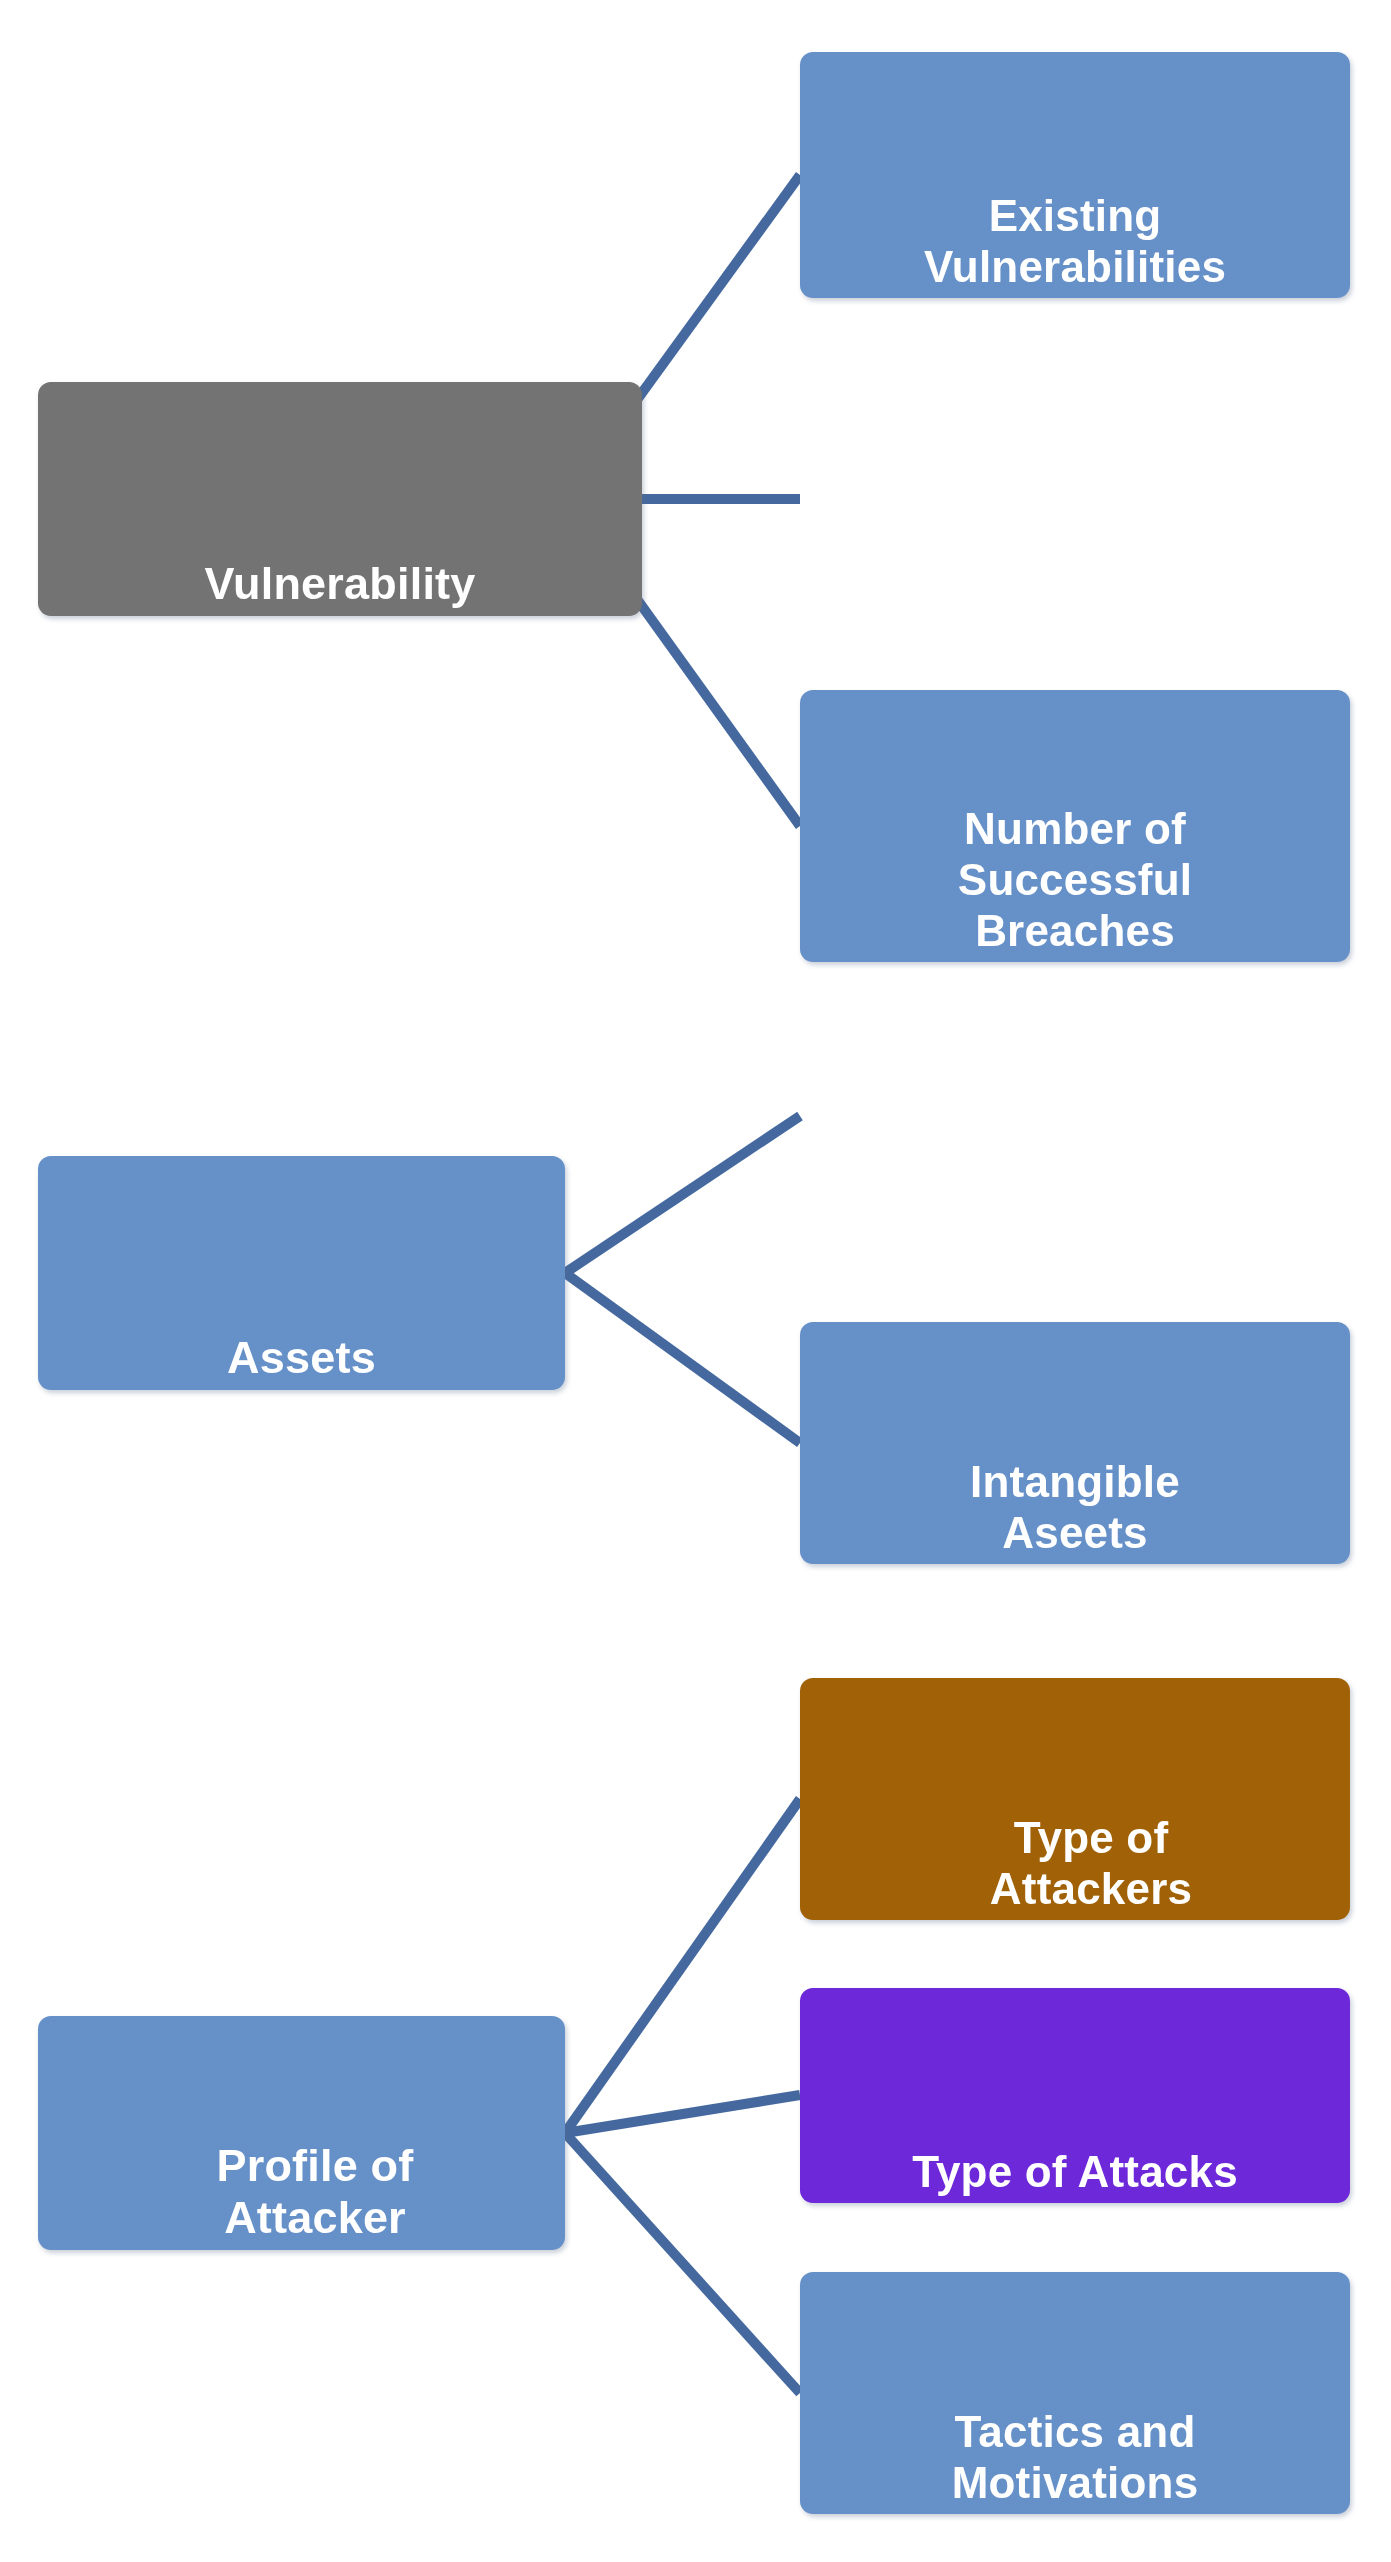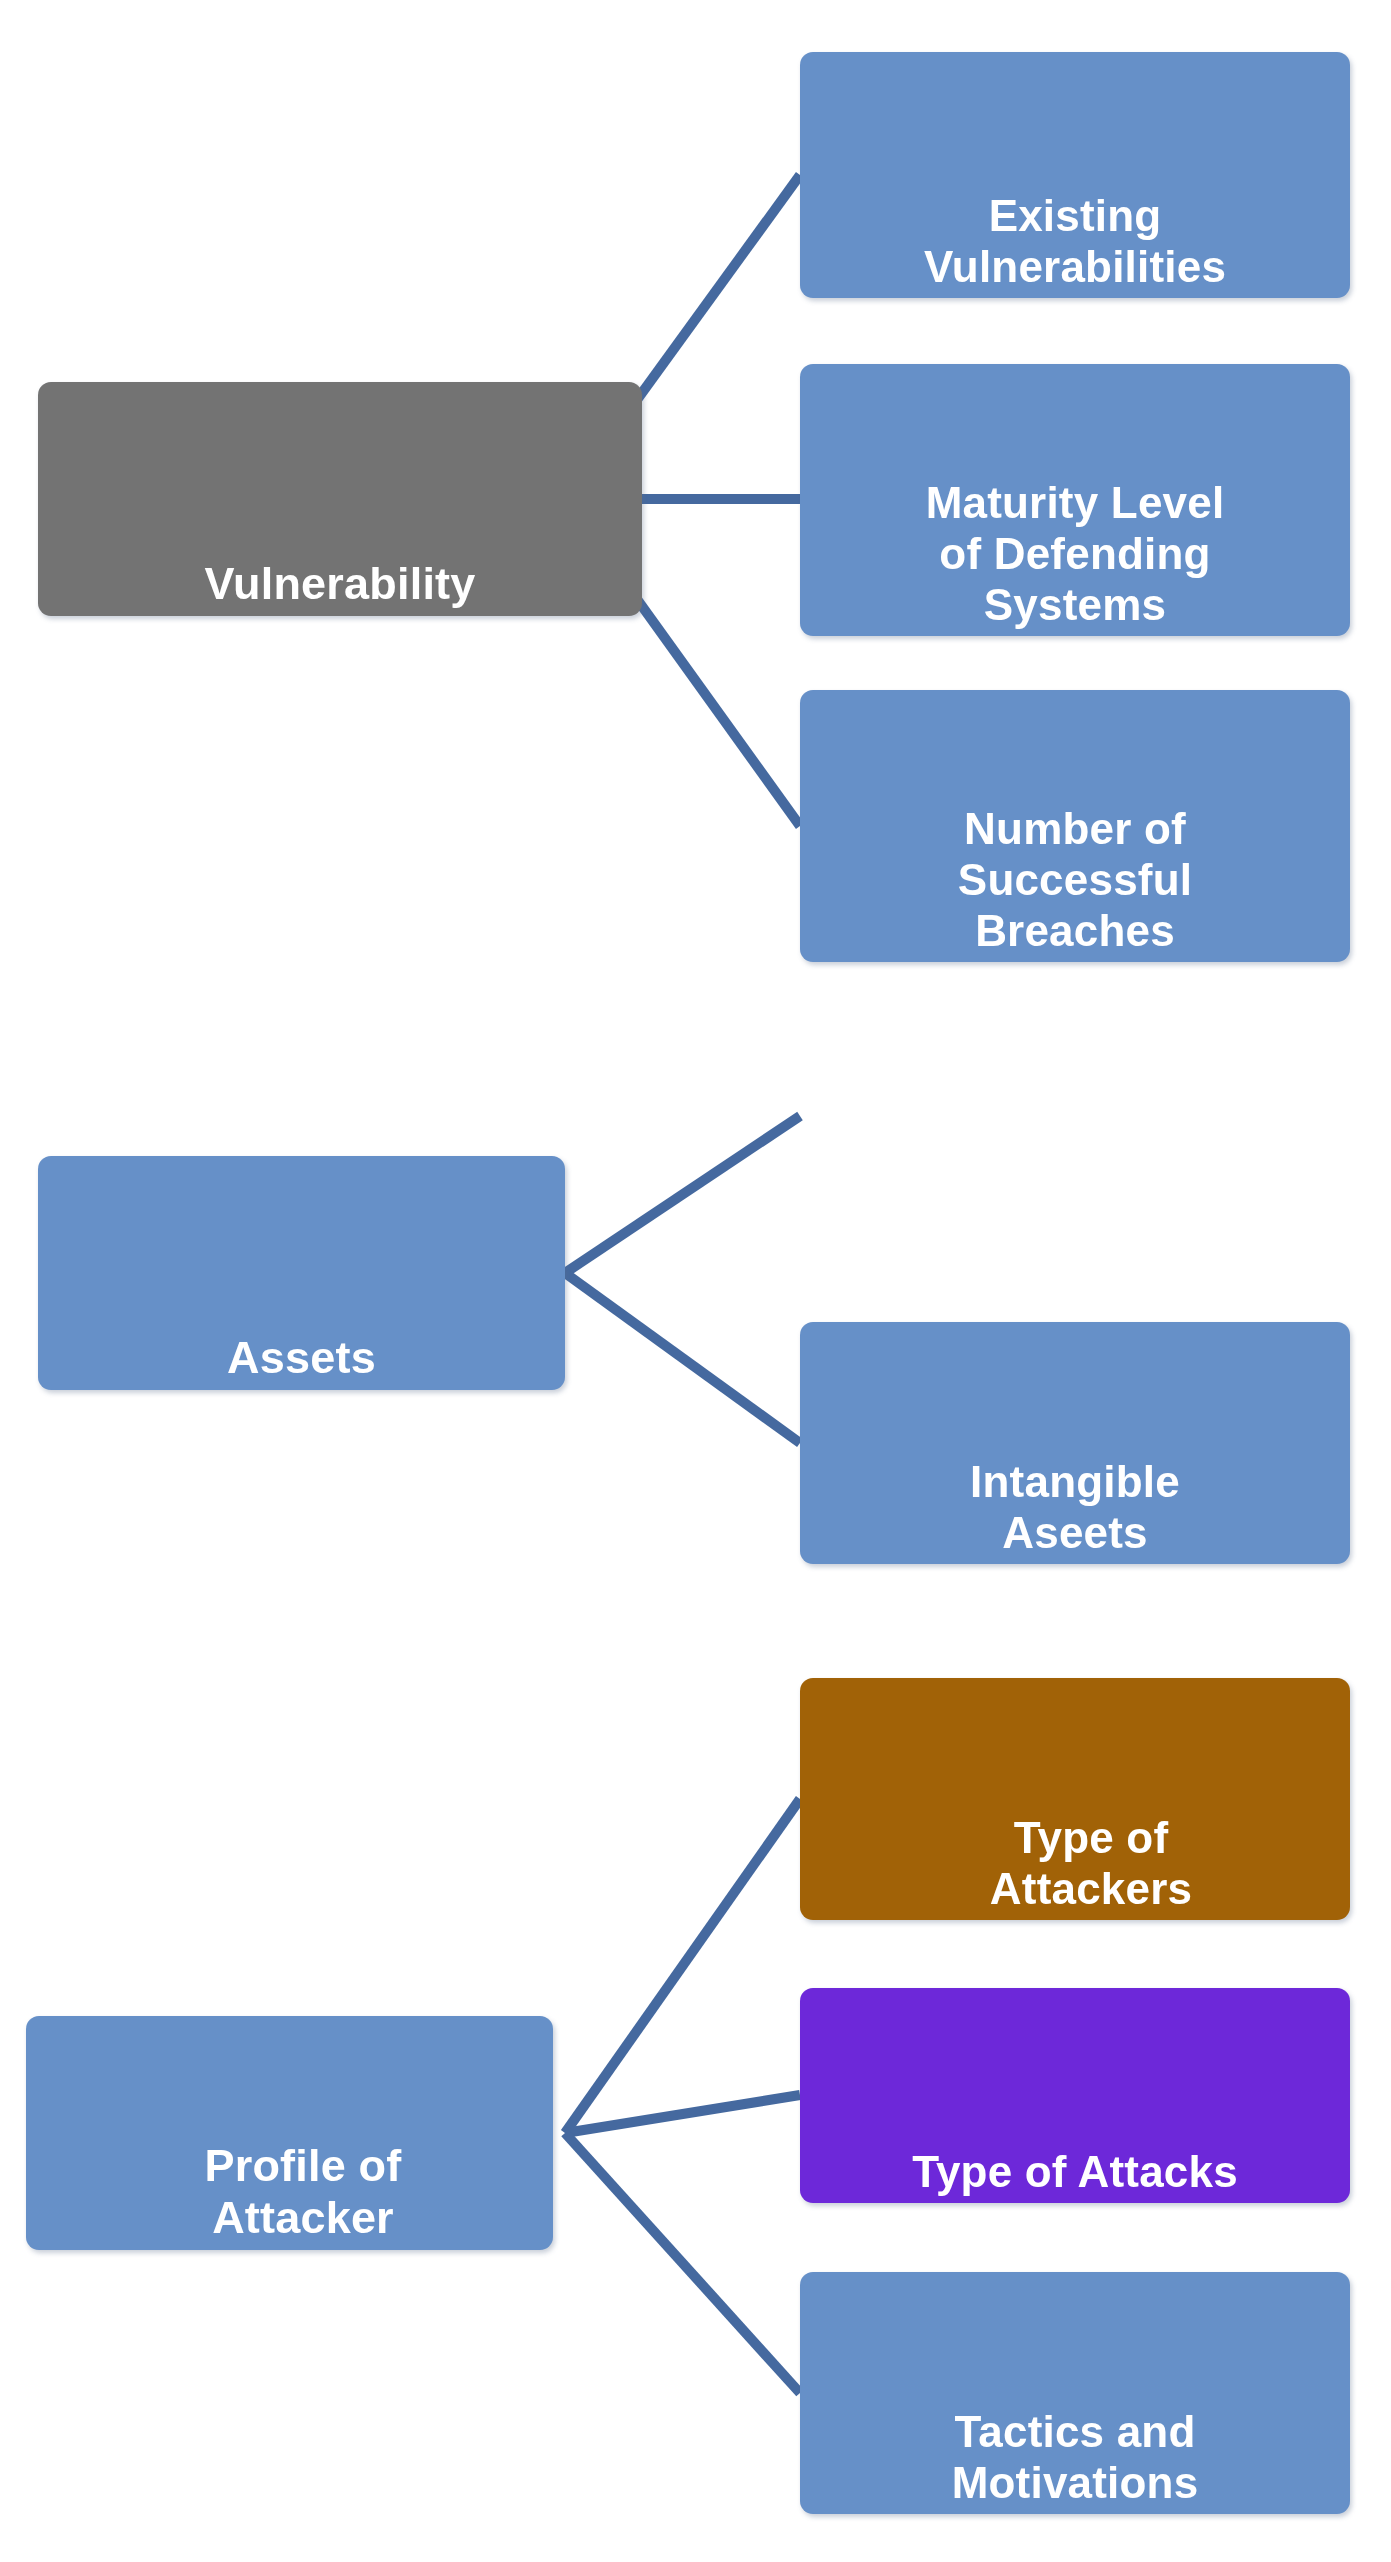--- a/index.html
+++ b/index.html
@@ -90,43 +90,38 @@
 
   <div class="node node-parent" style="left: 38px; top: 382px; width: 604px; height: 234px; background: #737373; color: rgb(255, 255, 255);">
     <span class="node-label">Vulnerability</span>
   </div>
 
   <div class="node node-child" style="left: 800px; top: 52px; width: 550px; height: 246px; background: rgb(102, 144, 200); color: rgb(255, 255, 255);">
     <span class="node-label">Existing
 Vulnerabilities</span>
   </div>
 
-  <div class="node node-child" style="left: 800px; top: 364px; width: 550px; height: 272px; background: rgb(102, 144, 200); color: rgb(255, 255, 255);">
-    <span class="node-label">Maturity Level
-of Defending
-Systems</span>
-  </div>
 
   <div class="node node-child" style="left: 800px; top: 690px; width: 550px; height: 272px; background: rgb(102, 144, 200); color: rgb(255, 255, 255);">
     <span class="node-label">Number of
 Successful
 Breaches</span>
   </div>
 
   <div class="node node-parent" style="left: 38px; top: 1156px; width: 527px; height: 234px; background: rgb(102, 144, 200); color: rgb(255, 255, 255);">
     <span class="node-label">Assets</span>
   </div>
 
 
   <div class="node node-child" style="left: 800px; top: 1322px; width: 550px; height: 242px; background: rgb(102, 144, 200); color: rgb(255, 255, 255);">
     <span class="node-label">Intangible
 Aseets</span>
   </div>
 
-  <div class="node node-parent" style="left: 26px; top: 2016px; width: 527px; height: 234px; background: rgb(102, 144, 200); color: rgb(255, 255, 255); padding-left: 41px;">
+  <div class="node node-parent" style="left: 38px; top: 2016px; width: 527px; height: 234px; background: rgb(102, 144, 200); color: rgb(255, 255, 255); padding-left: 41px;">
     <span class="node-label">Profile of
 Attacker</span>
   </div>
 
   <div class="node node-child" style="left: 800px; top: 1678px; width: 550px; height: 242px; background: #a16207; color: rgb(255, 255, 255); padding-left: 46px;">
     <span class="node-label">Type of
 Attackers</span>
   </div>
 
   <div class="node node-child" style="left: 800px; top: 1988px; width: 550px; height: 215px; background: #6d28d9; color: rgb(255, 255, 255);">

